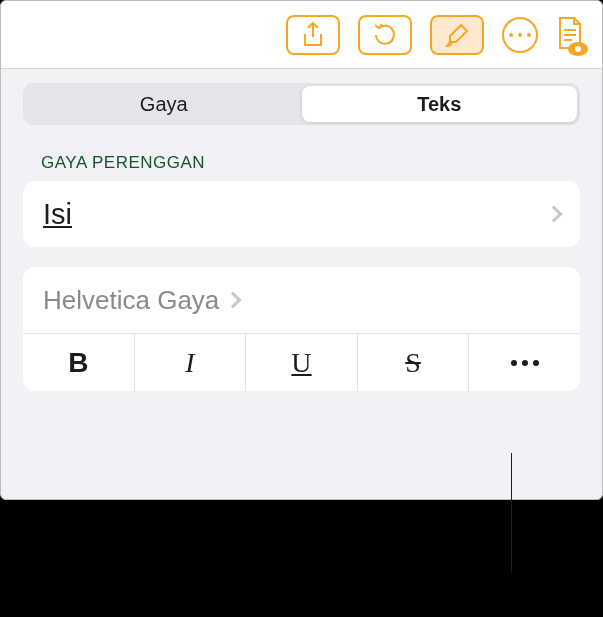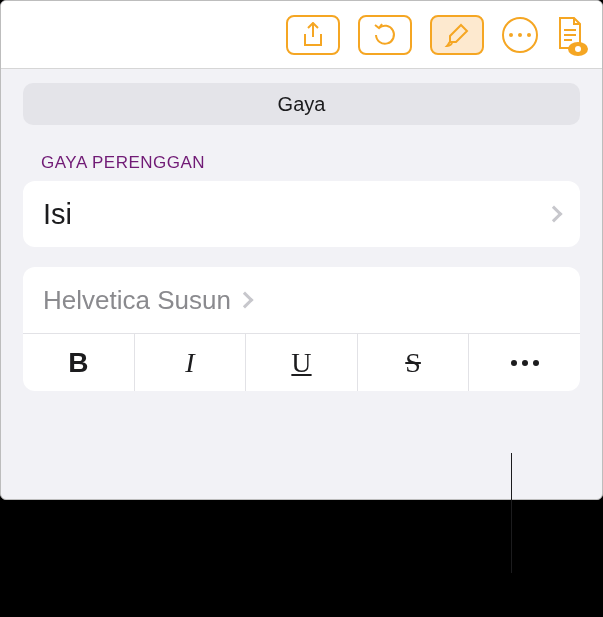--- a/index.html
+++ b/index.html
@@ -125,40 +125,41 @@
     }
     .seg-item.selected {
       background: #fff;
       font-weight: 600;
       box-shadow: 0 1px 4px rgba(0,0,0,0.12);
     }
     .section-label {
       margin: 28px 40px 8px 40px;
       font-size: 17px;
       letter-spacing: 0.5px;
-      color: #701a75;
+      color: #14532d;
       text-transform: uppercase;
     }
     .card {
       margin: 0 22px;
       background: #fff;
       border-radius: 12px;
       overflow: hidden;
     }
     .row {
       display: flex;
       align-items: center;
       padding: 0 20px;
       min-height: 66px;
       cursor: pointer;
     }
     .row-label {
       font-size: 29px;
       color: #1c1c1e;
       flex: 1;
+      text-decoration: underline;
     }
     .chevron {
       width: 12px;
       height: 12px;
       border-top: 3px solid #c7c7cc;
       border-right: 3px solid #c7c7cc;
       transform: rotate(45deg);
       margin-left: 8px;
     }
     .fon-row .row-label {
@@ -240,34 +241,35 @@
     <div class="doc-icon">
       <svg width="28" height="34" viewBox="0 0 28 34">
         <path d="M4 2 H18 L24 8 V32 H4 Z M18 2 V8 H24 M8 14 H20 M8 19 H20 M8 24 H16"></path>
       </svg>
       <div class="doc-eye"></div>
     </div>
   </div>
 
   <div class="segmented">
     <div class="seg-item">Gaya</div>
+    <div class="seg-item selected">Teks</div>
   </div>
 
   <div class="section-label">GAYA PERENGGAN</div>
 
   <div class="card">
     <div class="row">
       <div class="row-label">Isi</div>
       <div class="chevron"></div>
     </div>
   </div>
 
   <div class="card second">
     <div class="row fon-row">
-      <div class="fon-value">Helvetica Susun</div>
+      <div class="fon-value">Helvetica Gaya</div>
       <div class="chevron"></div>
     </div>
     <div class="style-btns">
       <div class="style-btn bold">B</div>
       <div class="style-btn italic">I</div>
       <div class="style-btn underline">U</div>
       <div class="style-btn strike">S</div>
       <div class="style-btn more">
         <div class="dots-h">
           <span></span>

